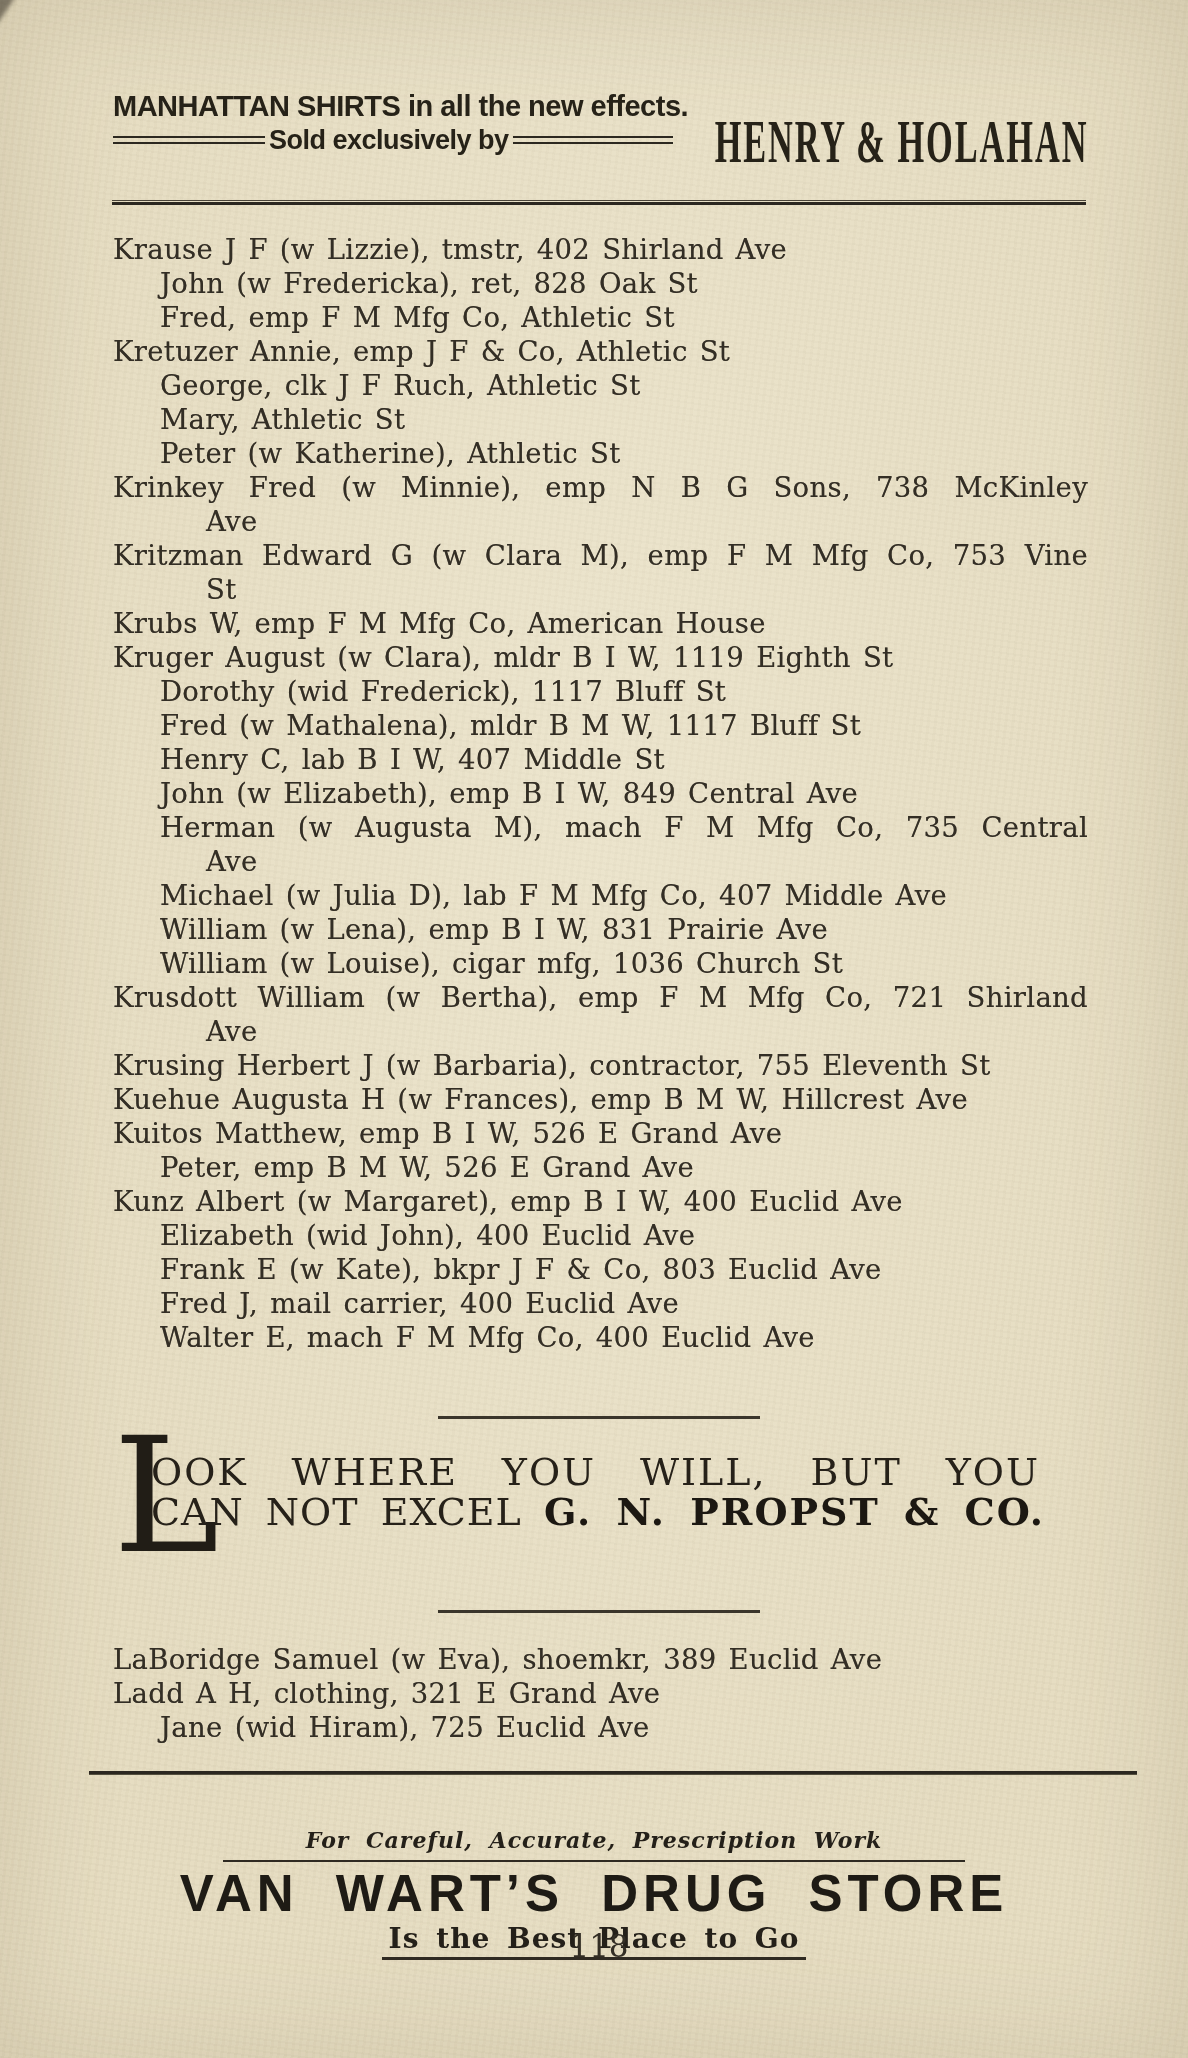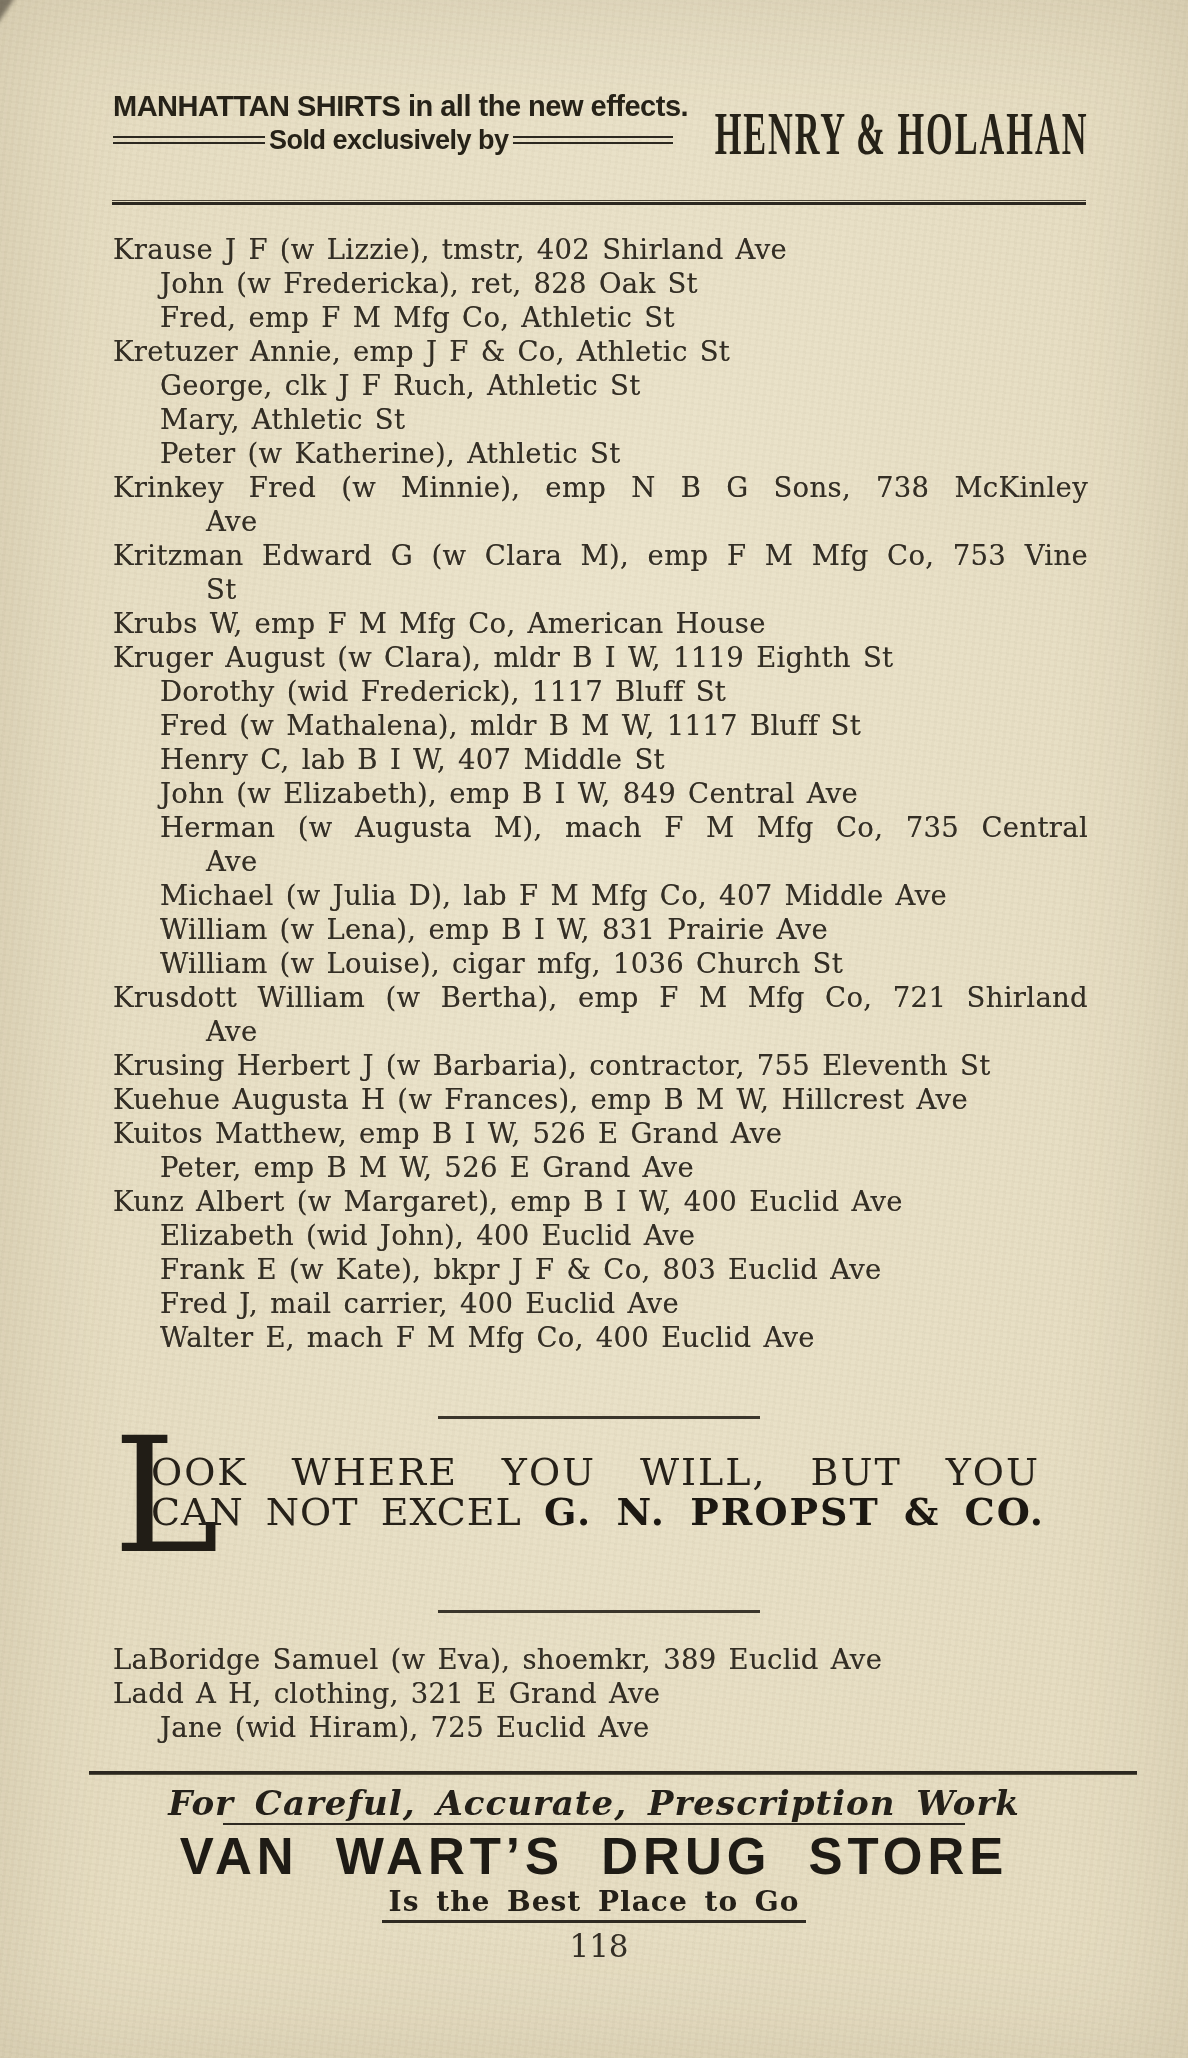--- a/index.html
+++ b/index.html
@@ -12,21 +12,21 @@
       repeating-linear-gradient(8deg, rgba(60,50,30,.022) 0 2px, rgba(0,0,0,0) 2px 6px),
       #e6ddc2;
     box-shadow:inset 0 0 120px rgba(120,104,70,.18);
   }
   .corner-shadow{
     position:absolute;top:-4px;left:-4px;width:0;height:0;
     border-top:30px solid rgba(50,44,34,.55);border-right:20px solid transparent;
     filter:blur(2px);
   }
   
-  .hdr{position:absolute;top:90px;left:113px;width:975px;display:flex;justify-content:space-between;align-items:flex-start;}
+  .hdr{position:absolute;top:90px;left:113px;width:975px;display:flex;justify-content:space-between;align-items:center;}
   .hdr-left{width:585px;}
   .hdr-line1{
     font-family:"Liberation Sans",sans-serif;font-weight:700;font-size:29px;line-height:32px;
     letter-spacing:-.5px;color:#262218;white-space:nowrap;
   }
   .hdr-line2{display:flex;align-items:center;margin-top:3px;}
   .dbl-rule{height:8px;border-top:2px solid #2c2820;border-bottom:2px solid #2c2820;box-sizing:border-box;}
   .dbl-rule.left{width:152px;}
   .dbl-rule.right{width:160px;}
   .hdr-line2-text{
@@ -66,21 +66,21 @@
     font-size:160px;line-height:120px;font-weight:400;color:#211d16;
   }
   .ad1-lines{margin-left:38px;width:889px;}
   .ad1-line{font-size:38px;line-height:40px;white-space:nowrap;letter-spacing:1px;}
   .ad1-l1{white-space:normal;text-align:justify;text-align-last:justify;letter-spacing:2px;}
   .ad1-l2{word-spacing:9px;}
   .ad1-l2 .bold-co{font-weight:700;letter-spacing:2px;color:#1c1812;}
   .ad1-l3{letter-spacing:5px;word-spacing:12px;}
   
   .ad2{position:absolute;top:1786px;left:94px;width:1000px;text-align:center;color:#242019;}
-  .ad2-tag1{font-size:34px;line-height:34px;font-style:italic;font-weight:700;letter-spacing:1px;word-spacing:8px;}
+  .ad2-tag1{font-size:22px;line-height:34px;font-style:italic;font-weight:700;letter-spacing:1px;word-spacing:8px;margin-top:37px;}
   .ad2-ul1{width:742px;height:2px;background:#2f2a22;margin:3px auto 0;}
   .ad2-name{
     font-family:"Liberation Sans",sans-serif;font-weight:700;font-size:51px;line-height:54px;
     letter-spacing:5px;word-spacing:18px;color:#1e1b15;margin-top:5px;white-space:nowrap;
   }
   .ad2-tag2{font-size:28px;line-height:30px;font-weight:700;letter-spacing:1px;word-spacing:6px;margin-top:3px;}
   .ad2-ul2{width:424px;height:3px;background:#2f2a22;margin:3px auto 0;}
   .pageno{position:absolute;top:1928px;left:113px;width:972px;text-align:center;font-size:31px;color:#332e25;}
 </style>
 </head>

